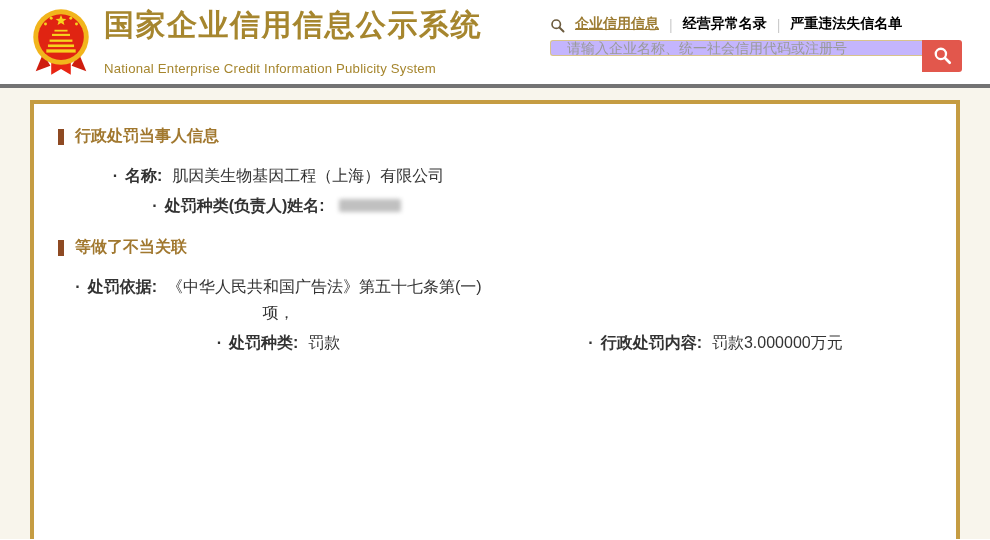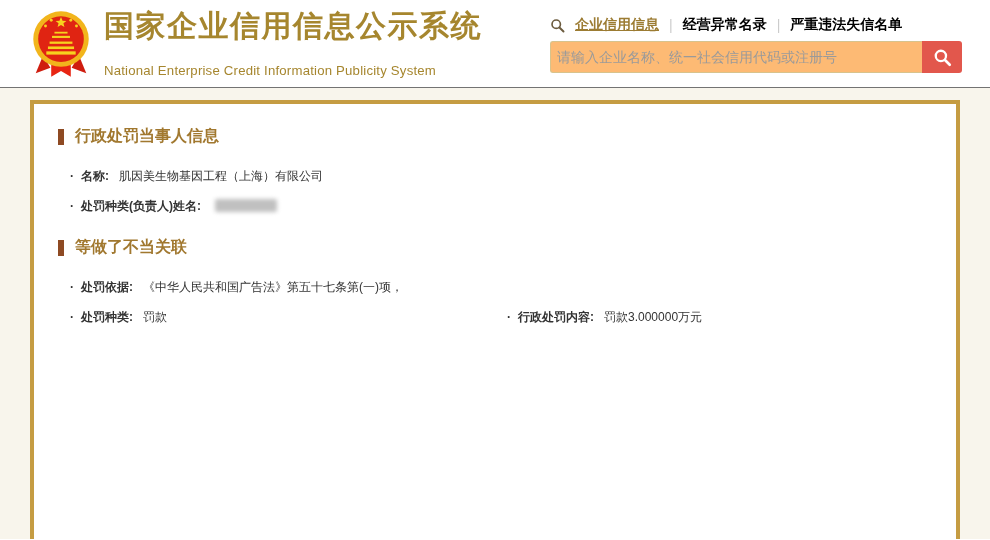--- a/index.html
+++ b/index.html
@@ -4,61 +4,61 @@
 <style>
   html,body{margin:0;padding:0;}
   body{
     width:990px;height:540px;overflow:hidden;background:#fff;
     font-family:"Liberation Sans","DejaVu Sans",sans-serif;
     -webkit-font-smoothing:antialiased;
   }
   
   .site-header{
     height:88px;box-sizing:border-box;background:#fff;
-    border-bottom:1px solid #737373;
+    border-bottom:4px solid #737373;
     display:flex;align-items:center;justify-content:space-between;
     padding:0 28px 0 30px;
   }
   .brand{display:flex;align-items:center;gap:12px;}
   .emblem{width:62px;height:70px;flex:0 0 auto;}
   .title-cn{font-size:30px;font-weight:bold;color:#a6862e;letter-spacing:1.5px;line-height:1.12;}
   .title-en{font-size:13.2px;color:#a6862e;margin-top:20px;letter-spacing:0.2px;}
   .header-right{width:412px;display:flex;flex-direction:column;gap:7px;padding-top:2px;}
-  .nav-row{display:flex;align-items:center;gap:10px;font-size:14px;font-weight:bold;color:#3c3c3c;}
+  .nav-row{display:flex;align-items:flex-end;gap:10px;font-size:14px;font-weight:bold;color:#3c3c3c;}
   .mag-icon{width:15px;height:15px;color:#6b5b3e;display:inline-block;}
   .nav-link{color:#000000;text-decoration:none;cursor:pointer;}
   .nav-link.active{color:#9c7c33;text-decoration:underline;}
   .nav-sep{color:#ccc;font-weight:normal;}
   .search-row{display:flex;align-items:stretch;}
   .search-input{
-    flex:1;height:32px;box-sizing:border-box;border:1px solid #d8c38c;border-right:none;
-    border-radius:3px 0 0 3px;padding:0 6px;font-size:14px;background:#fdba74;color:#333;outline:none;
+    flex:1;height:16px;box-sizing:border-box;border:1px solid #d8c38c;border-right:none;
+    border-radius:3px 0 0 3px;padding:0 16px;font-size:14px;background:#c4b5fd;color:#333;outline:none;
     font-family:"Liberation Sans","DejaVu Sans",sans-serif;
   }
   .search-input::placeholder{color:#9a9a9a;}
   .search-btn{
     width:40px;height:32px;background:#e2574c;border:none;border-radius:0 3px 3px 0;
     color:#fff;display:flex;align-items:center;justify-content:center;cursor:pointer;padding:0;
   }
   .search-btn svg{width:19px;height:19px;}
   
   .content-bg{
-    background:#f8f5ec;height:451px;box-sizing:border-box;padding:12px 30px 0 30px;overflow:hidden;
+    background:#f8f5ec;height:451px;box-sizing:border-box;padding:12px 30px 0 30px;overflow:hidden;text-align:center;
   }
   .card{
     background:#fff;border:4px solid #c59c42;min-height:480px;box-sizing:border-box;
     padding:20px 18px 20px 16px;
   }
   .section{margin-bottom:16px;}
   .section-title{display:flex;align-items:center;gap:11px;margin:2px 0 14px 8px;}
   .section-bar{width:6px;height:16px;background:#8e4a23;display:inline-block;flex:0 0 auto;}
   .section-title-text{color:#a1782f;font-weight:bold;font-size:16px;}
   .section-body{padding-left:14px;}
   .row{display:flex;align-items:flex-start;}
-  .cell{width:50%;box-sizing:border-box;padding:2px 14px 2px 6px;line-height:26px;font-size:12px;color:#333;}
+  .cell{width:50%;box-sizing:border-box;padding:2px 14px 2px 6px;line-height:26px;font-size:16px;color:#333;}
   .cell .bullet{font-weight:bold;margin-right:7px;color:#333;}
   .cell .label{font-weight:bold;margin-right:10px;}
   .redacted{
     display:inline-block;height:13px;background:#c0c0c0;filter:blur(2px);
     border-radius:2px;vertical-align:middle;margin:0 4px 2px 4px;
   }
 </style>
 </head>
 <body>
 

